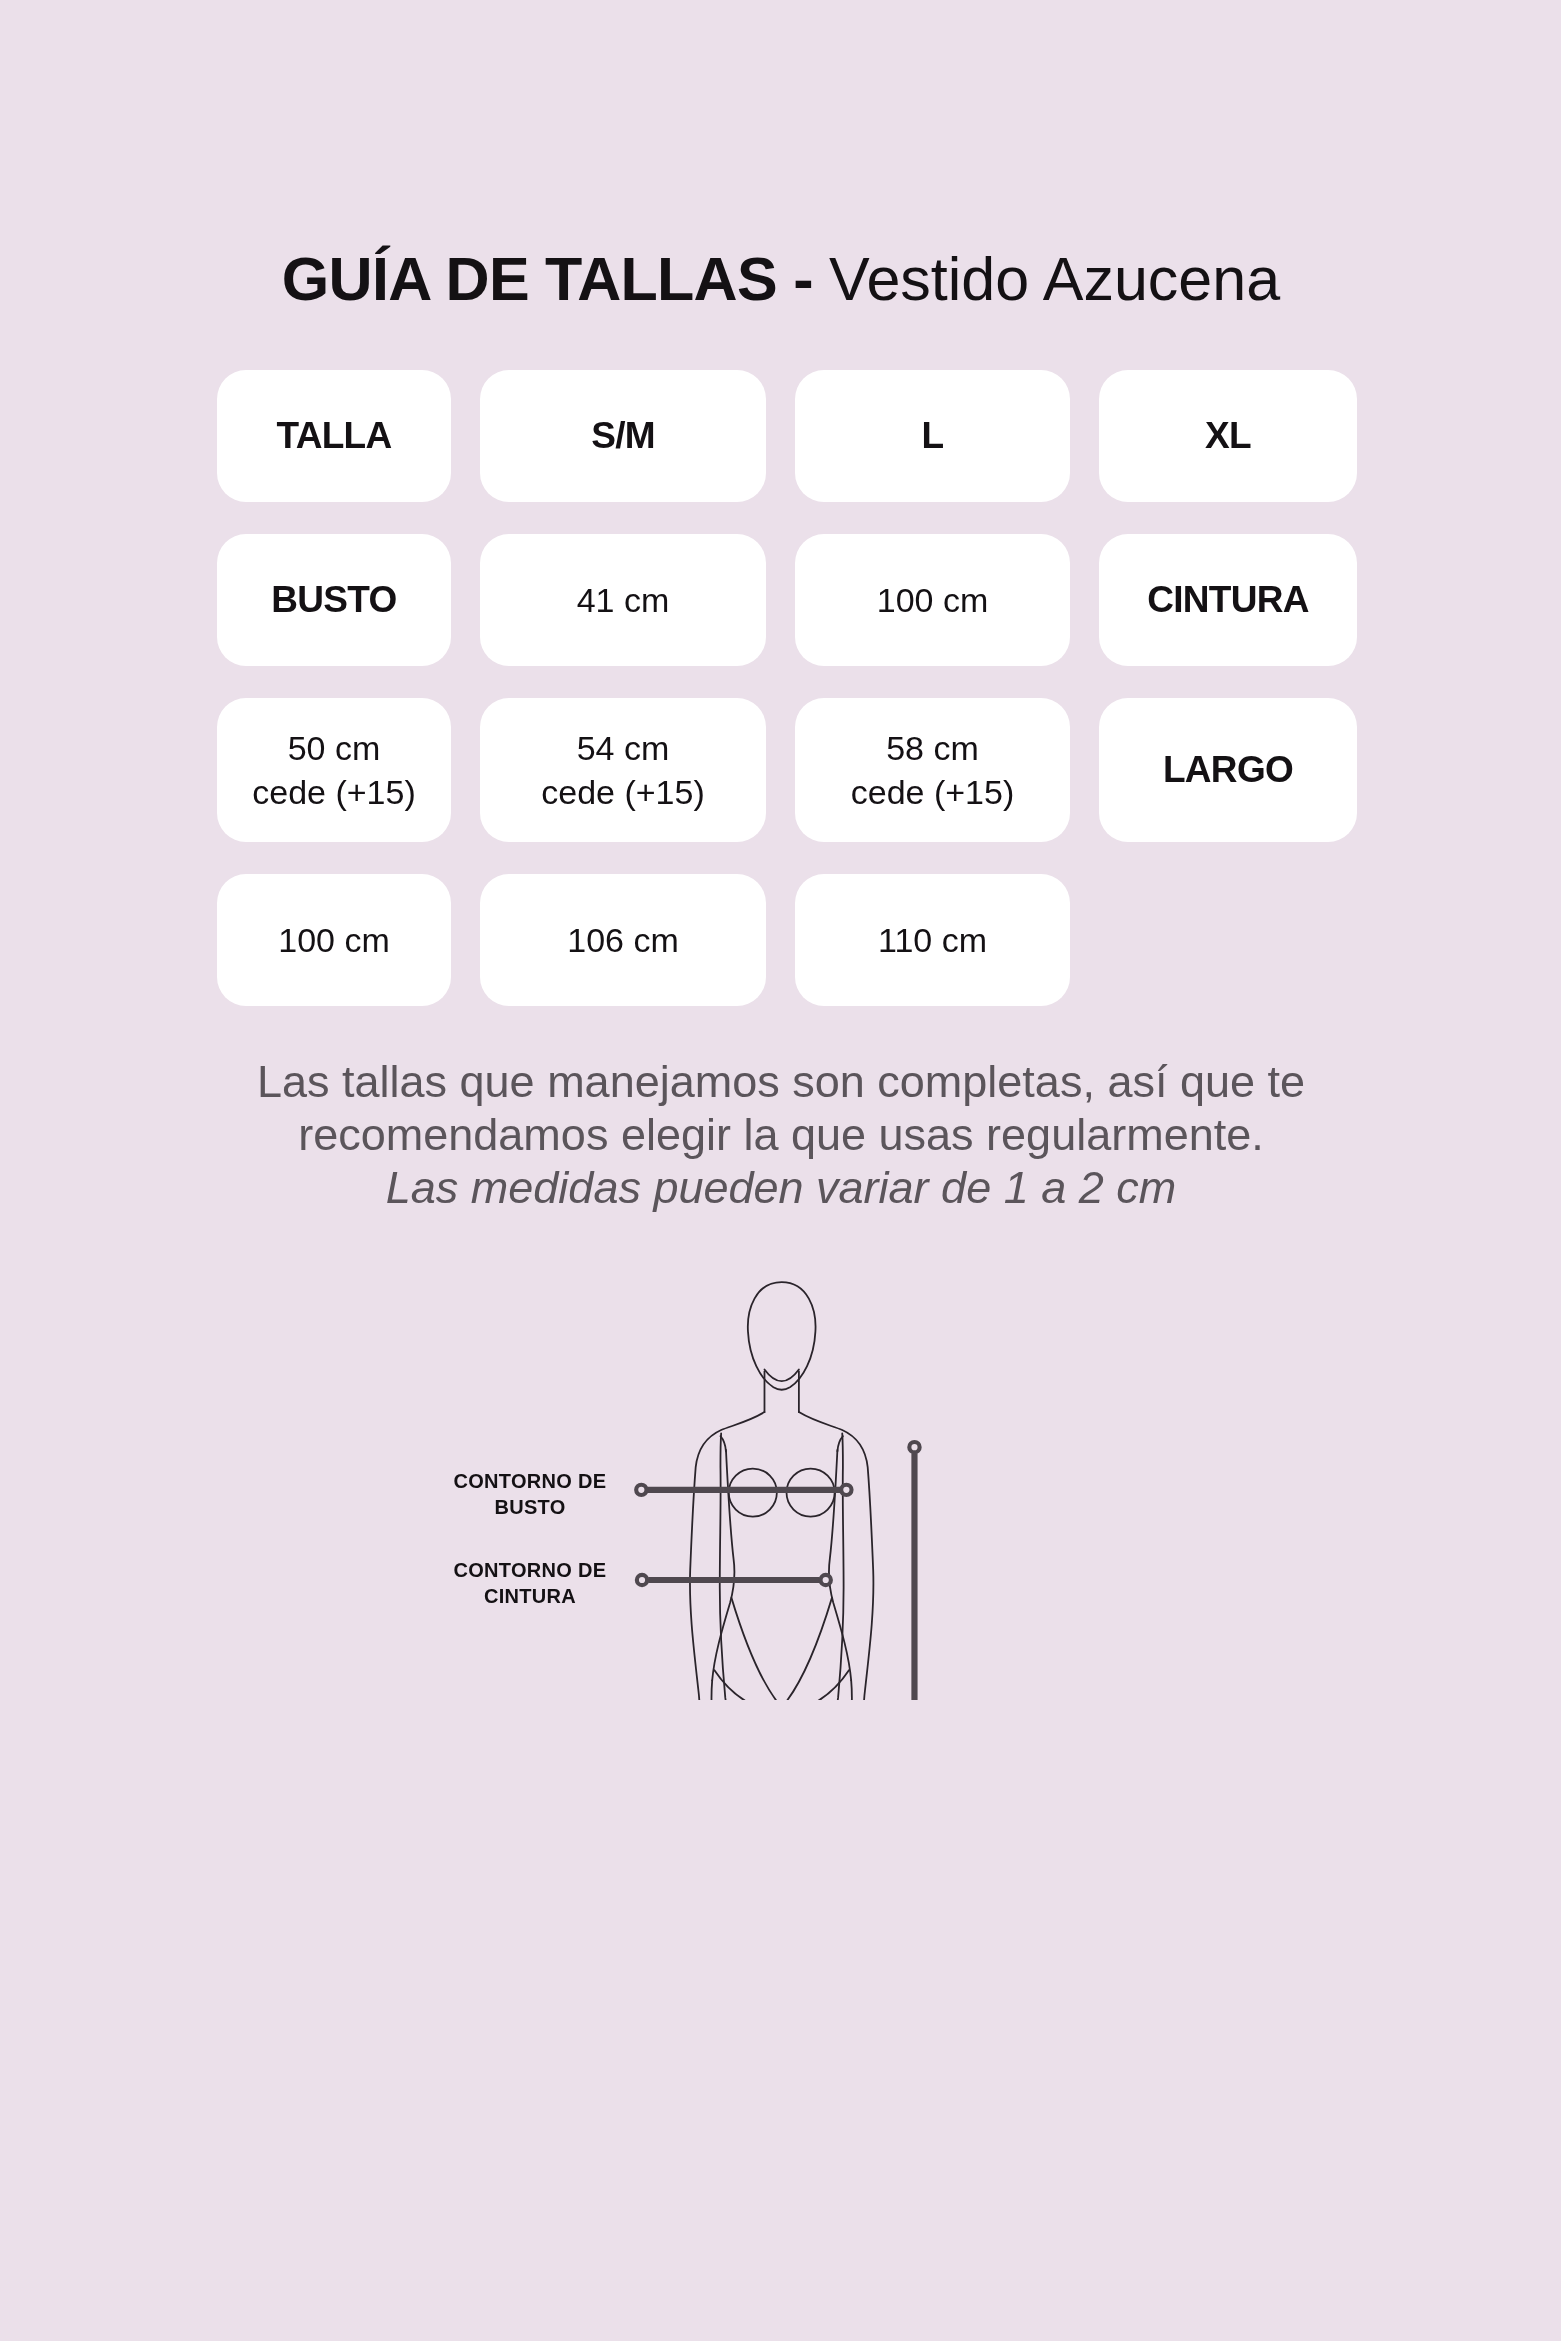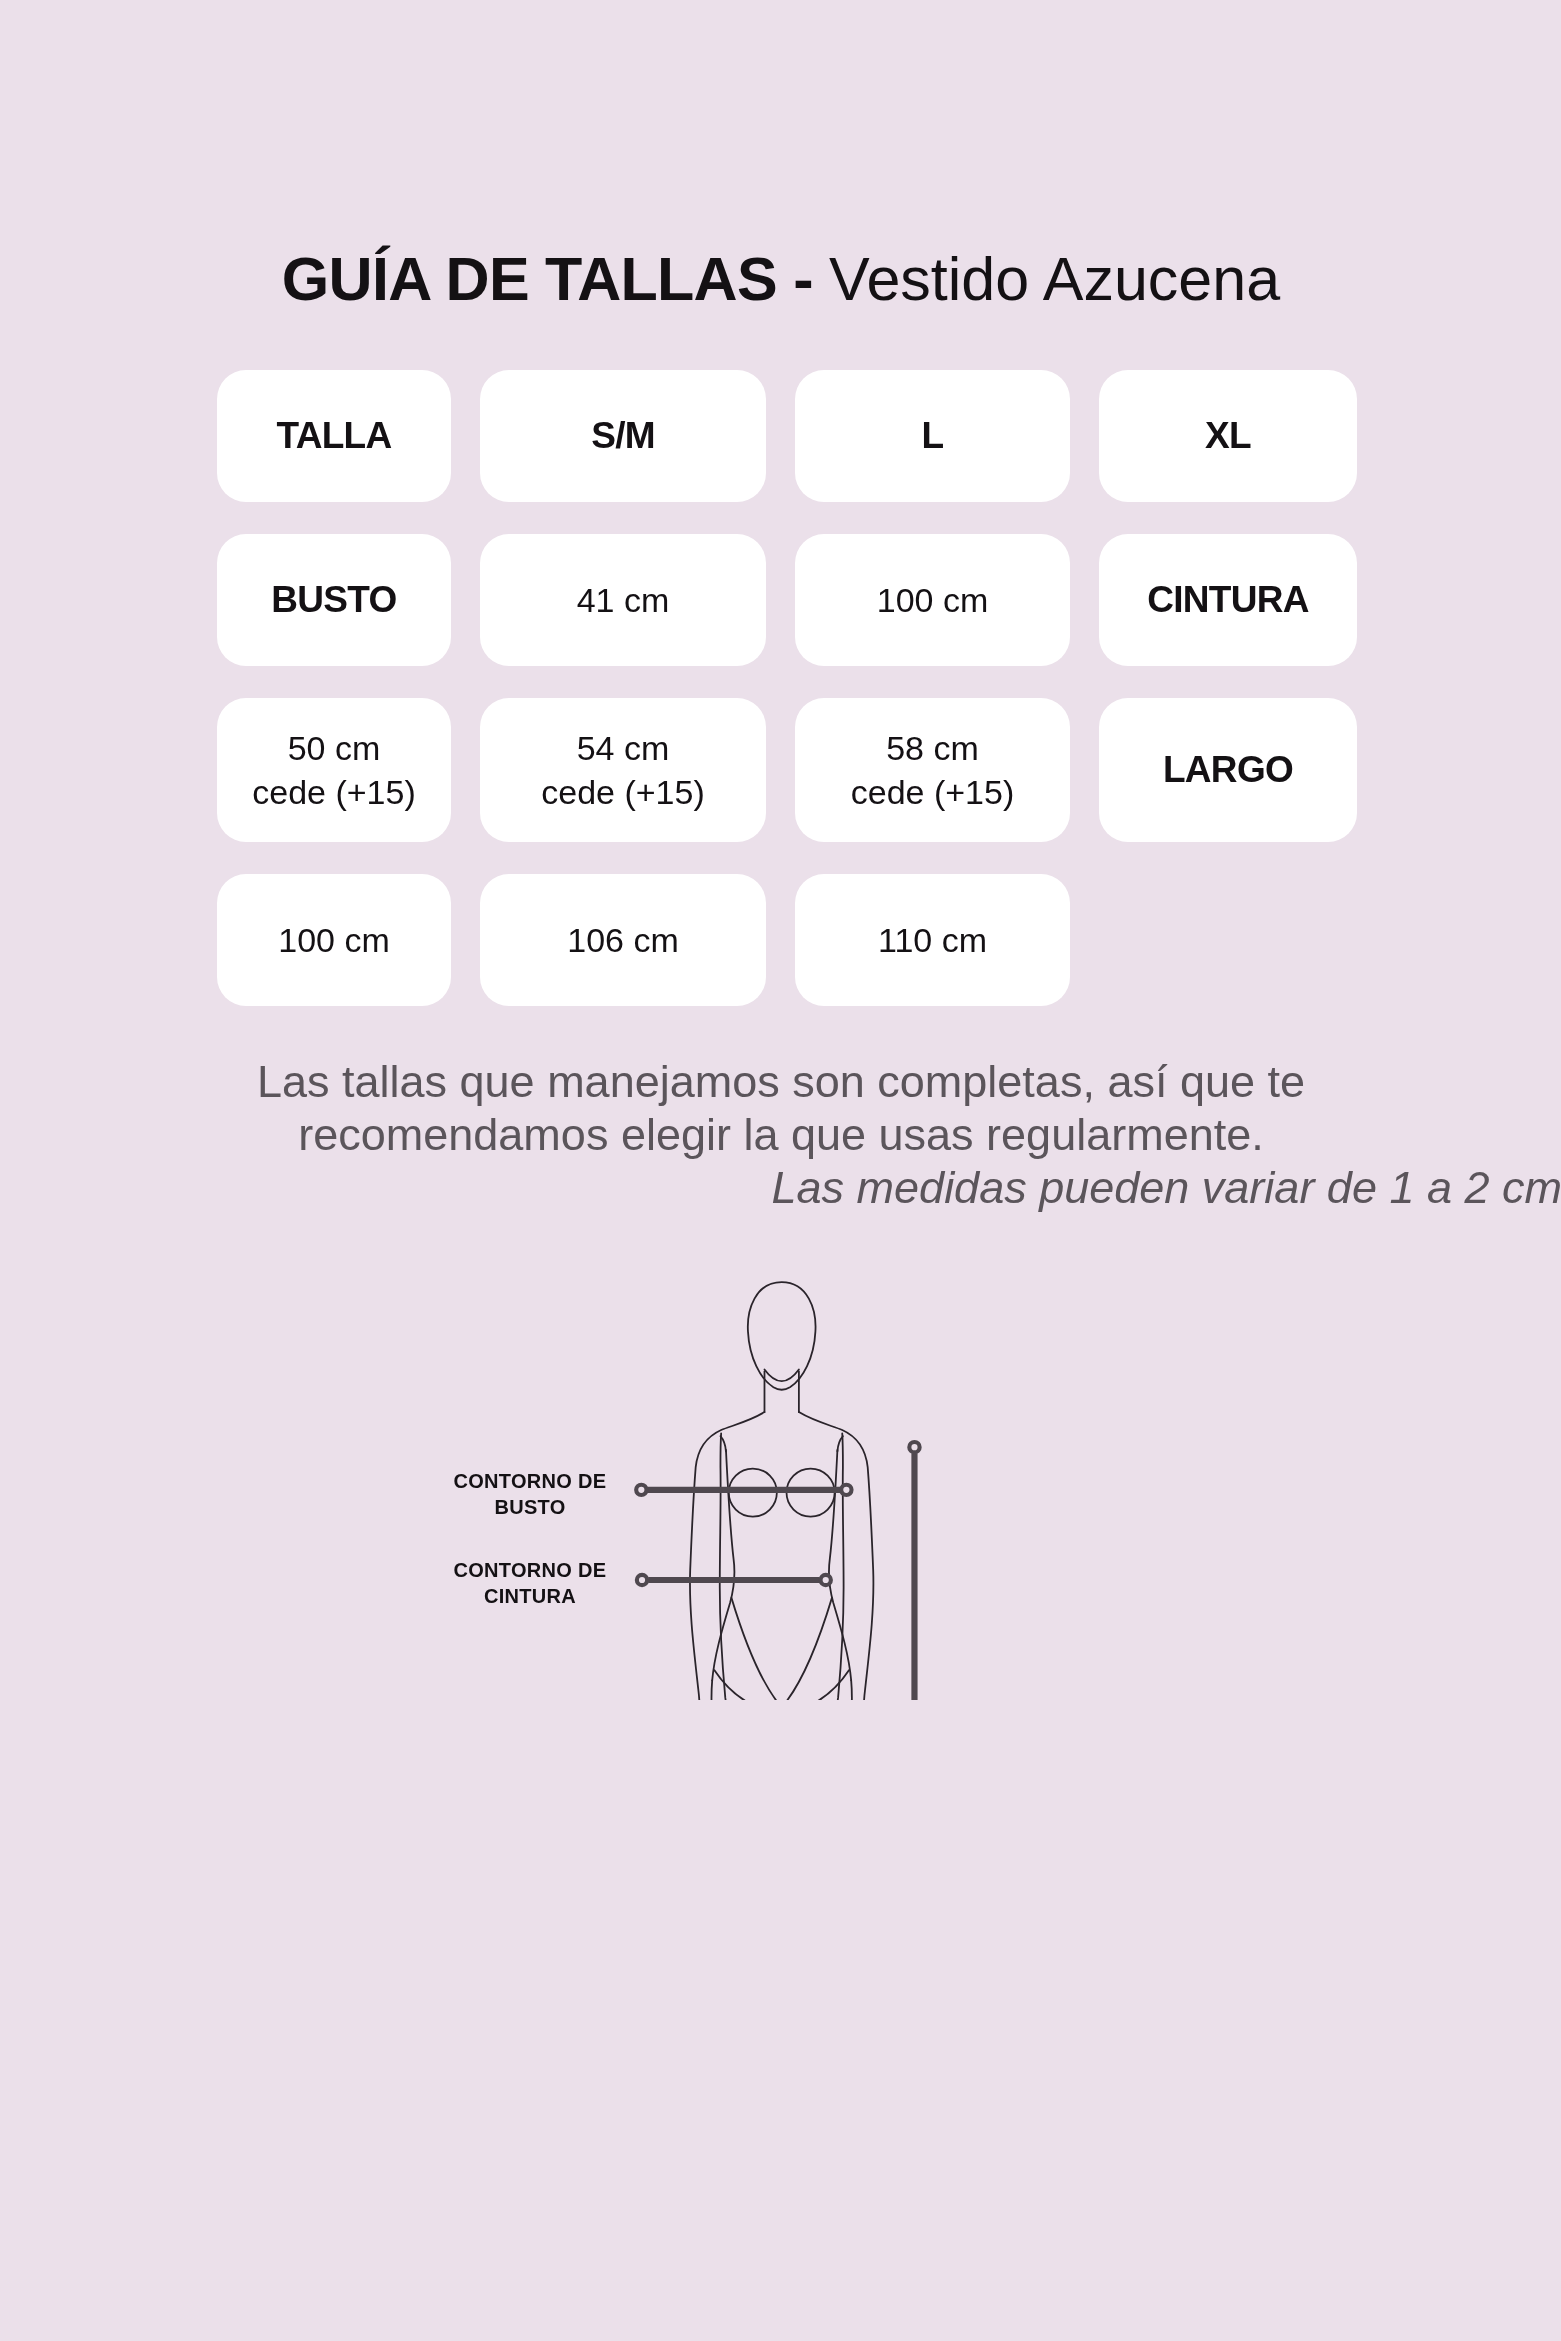--- a/index.html
+++ b/index.html
@@ -36,21 +36,21 @@
     display:flex;flex-direction:column;align-items:center;justify-content:center;
     text-align:center;
   }
   .card .hdr{font-weight:700;font-size:37px;letter-spacing:-0.7px;color:var(--text);}
   .card .val{font-weight:400;font-size:34px;line-height:44px;color:var(--text);}
   
   .note{
     position:absolute;top:1043px;left:0;width:100%;text-align:center;
     font-size:45px;line-height:53px;color:var(--muted);font-weight:400;
   }
-  .note .it{font-style:italic;text-align:right;}
+  .note .it{font-style:italic;}
   
   .measure-label{
     position:absolute;font-weight:700;font-size:20px;line-height:26px;
     letter-spacing:0.3px;color:var(--text);text-align:center;white-space:nowrap;
   }
   .bust-label{left:427px;top:1456px;width:206px;}
   .waist-label{left:427px;top:1545px;width:206px;}
   .length-label{left:965px;top:1764px;width:auto;font-size:20px;text-align:left;}
   
   svg.diagram{position:absolute;left:0;top:0;width:1562px;height:2342px;}

